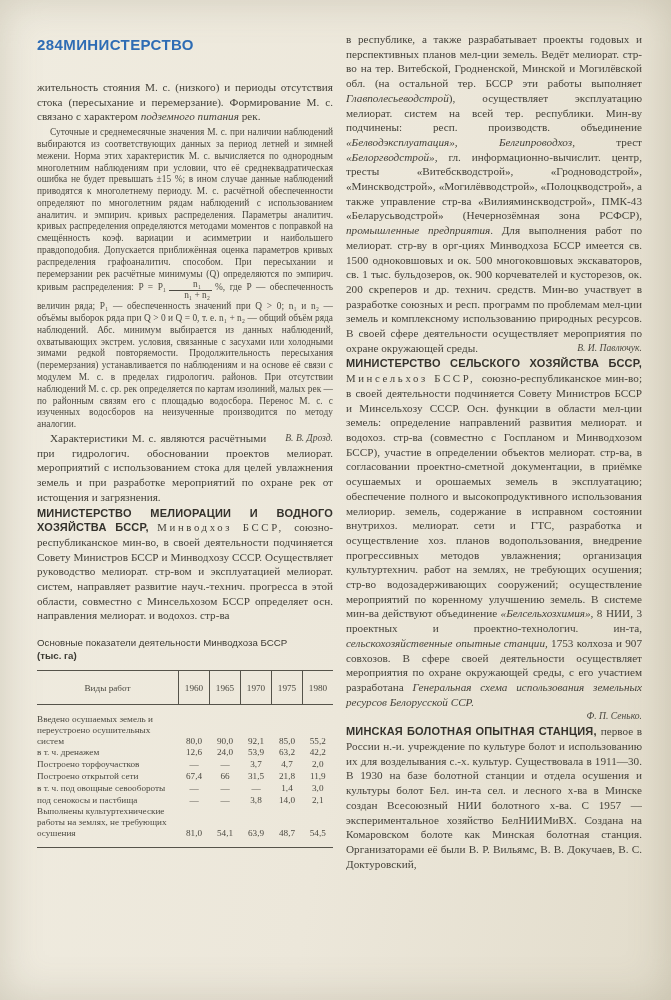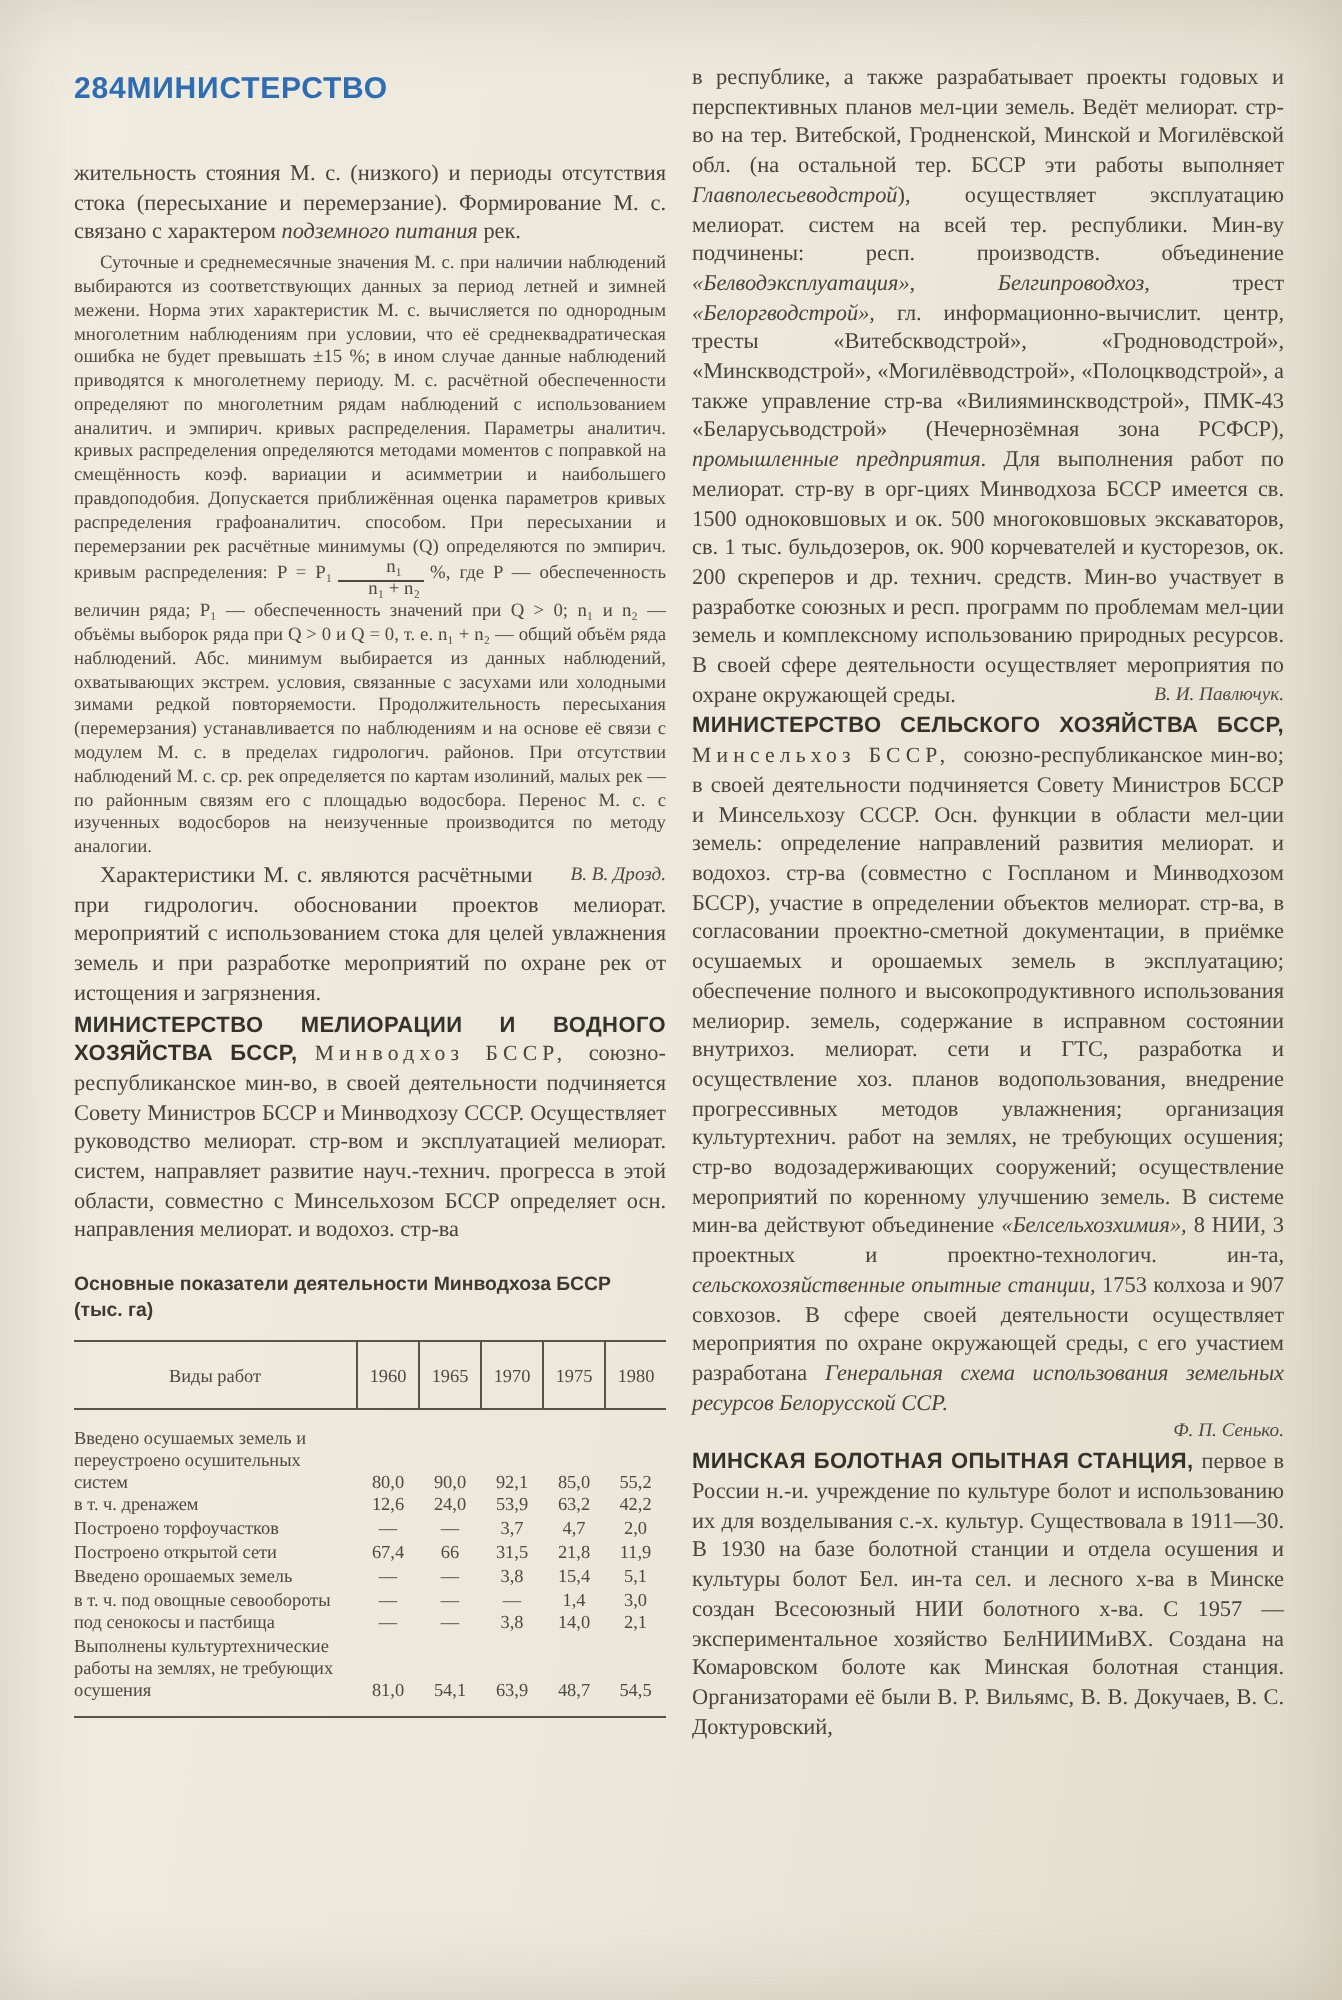--- a/index.html
+++ b/index.html
@@ -50,21 +50,21 @@
   .formula{white-space:nowrap;}
   .frac{
     display:inline-block;vertical-align:-0.85em;text-align:center;
     line-height:1.05;margin:0 3px;font-size:9.4px;
   }
   .frac .num{display:block;border-bottom:.8px solid #4b4941;padding:0 2px;}
   .frac .den{display:block;padding:0 2px;}
 
   
   .tbl-title{
-    font-family:"Liberation Sans", sans-serif;font-weight:bold;
+    font-family:"Liberation Sans", sans-serif;font-weight:normal;
     font-size:9.7px;line-height:12px;color:#3c3a33;
     margin:14px 0 0 0;text-align:left;
   }
   .tbl-sub{font-weight:bold;font-family:"Liberation Sans", sans-serif;font-size:9.7px;color:#3c3a33;margin:1px 0 9px 0;}
   table.stats{
     width:100%;border-collapse:collapse;
     border-top:1.1px solid #55534a;border-bottom:1.6px solid #55534a;
     font-size:9.2px;line-height:10.8px;color:#4b4941;
   }
   table.stats th{
@@ -139,28 +139,20 @@
           </tr>
           <tr>
             <td class="lbl">Построено открытой сети</td>
             <td>67,4</td>
             <td>66</td>
             <td>31,5</td>
             <td>21,8</td>
             <td>11,9</td>
           </tr>
           <tr>
-            <td class="lbl">Введено орошаемых земель</td>
-            <td>—</td>
-            <td>—</td>
-            <td>3,8</td>
-            <td>15,4</td>
-            <td>5,1</td>
-          </tr>
-          <tr>
             <td class="lbl ind1">в т. ч. под овощные севообороты</td>
             <td>—</td>
             <td>—</td>
             <td>—</td>
             <td>1,4</td>
             <td>3,0</td>
           </tr>
           <tr>
             <td class="lbl ind2">под сенокосы и пастбища</td>
             <td>—</td>

